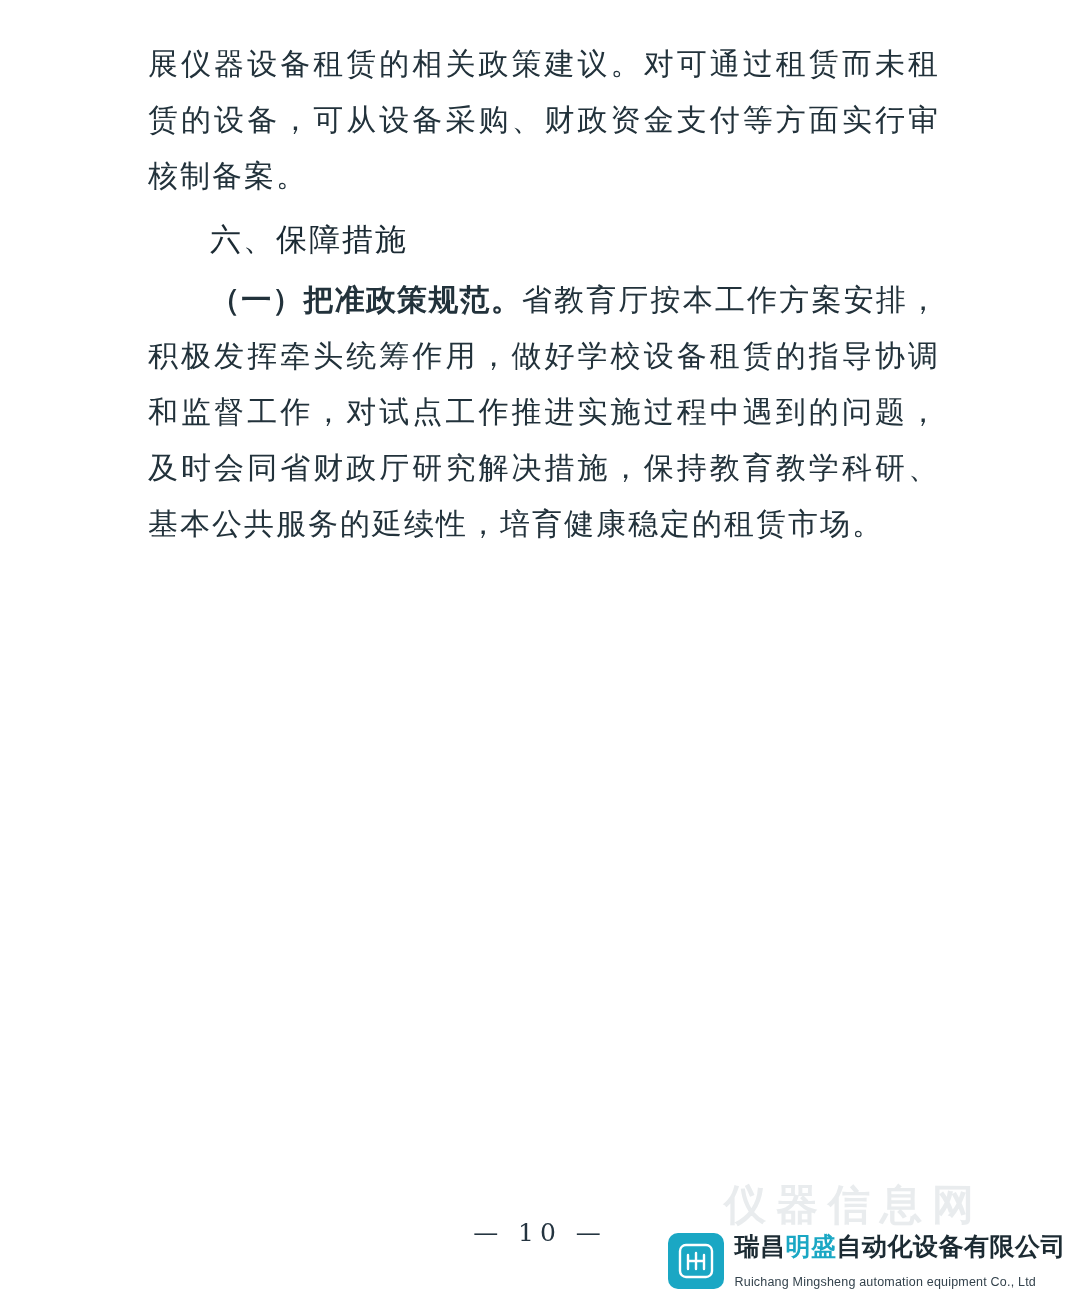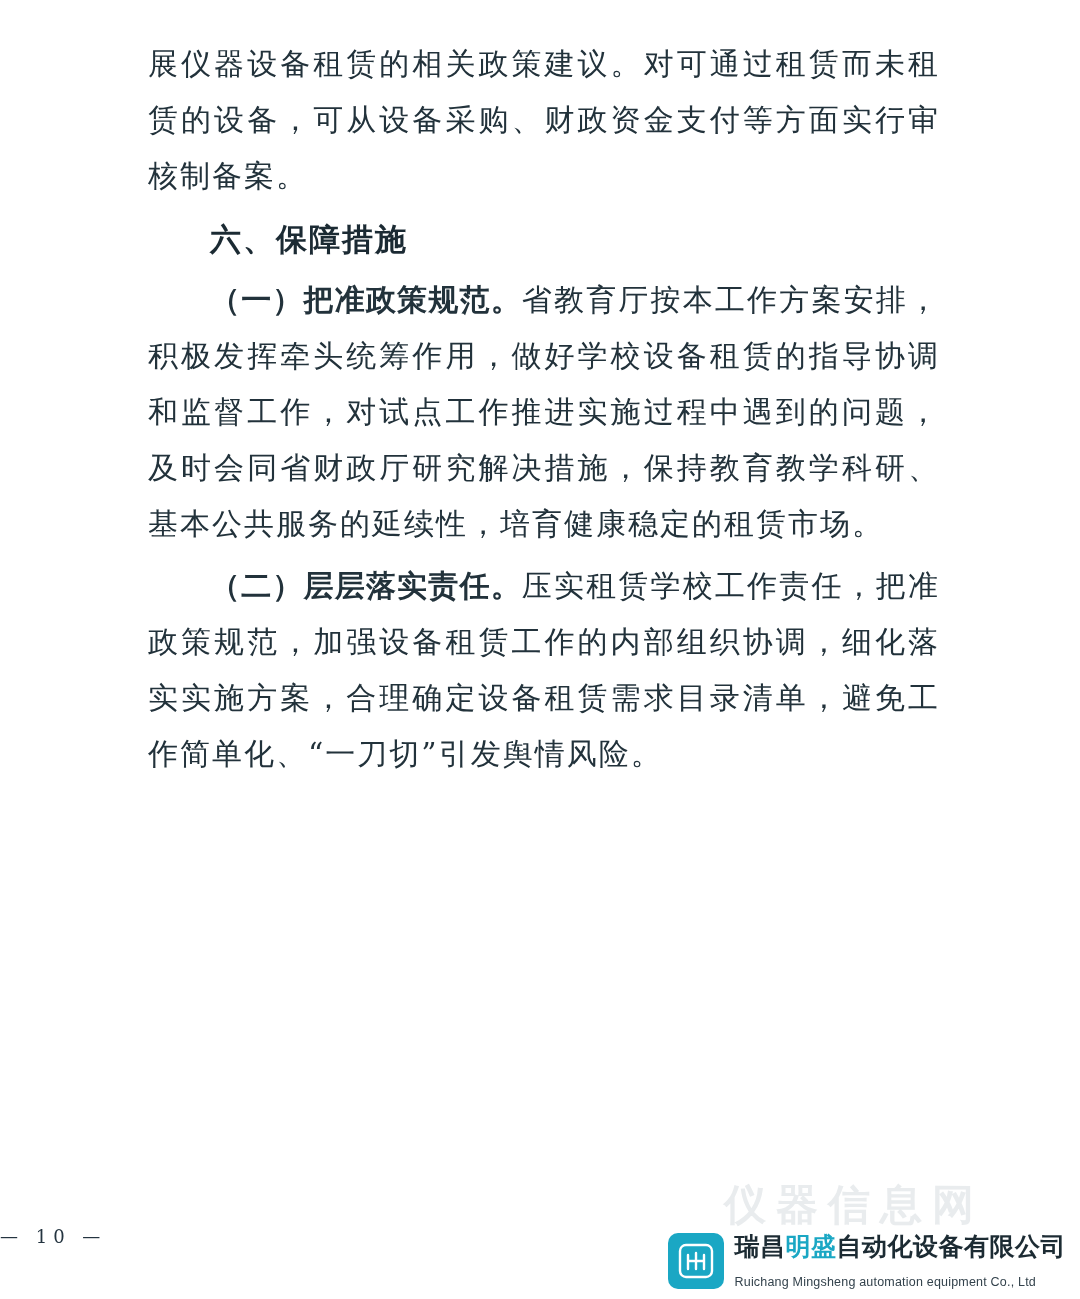--- a/index.html
+++ b/index.html
@@ -31,41 +31,41 @@
     color: #22323b;
     font-weight: 500;
   }
   .indent {
     text-indent: 62px;
   }
   .section-heading {
     font-size: 31px;
     line-height: 58px;
     letter-spacing: 2px;
-    font-weight: 700;
+    font-weight: 400;
     margin: 6px 0 4px 0;
     text-indent: 62px;
     color: #1b2a33;
     font-family: "DejaVu Sans", "Liberation Sans", sans-serif;
   }
   .lead {
     font-weight: 700;
     font-family: "DejaVu Sans", "Liberation Sans", sans-serif;
     letter-spacing: 1px;
   }
   .spacer {
     height: 330px;
   }
   .page-number {
     position: absolute;
     left: 0;
     right: 0;
     bottom: 52px;
-    text-align: left;
-    font-size: 18px;
+    text-align: center;
+    font-size: 25px;
     letter-spacing: 6px;
     color: #243440;
     font-family: "DejaVu Serif", "Liberation Serif", serif;
   }
   
   .watermark {
     position: absolute;
     right: 96px;
     bottom: 66px;
     font-size: 42px;
@@ -122,21 +122,20 @@
 <body>
 
 <div class="page">
 
   <p class="para">展仪器设备租赁的相关政策建议。对可通过租赁而未租赁的设备，可从设备采购、财政资金支付等方面实行审核制备案。</p>
 
   <h2 class="section-heading">六、保障措施</h2>
 
   <p class="para indent"><span class="lead">（一）把准政策规范。</span><span>省教育厅按本工作方案安排，积极发挥牵头统筹作用，做好学校设备租赁的指导协调和监督工作，对试点工作推进实施过程中遇到的问题，及时会同省财政厅研究解决措施，保持教育教学科研、基本公共服务的延续性，培育健康稳定的租赁市场。</span></p>
 
-  <p class="para indent"><span class="lead">（二）层层落实责任。</span><span>压实租赁学校工作责任，把准政策规范，加强设备租赁工作的内部组织协调，细化落实实施方案，合理确定设备租赁需求目录清单，避免工作简单化、“一刀切”引发舆情风险。</span></p>
 
 
   <div class="spacer"></div>
 </div>
 
 <div class="page-number">— 10 —</div>
 
 <div class="watermark">仪器信息网</div>
 
 <div class="logo-bar">

